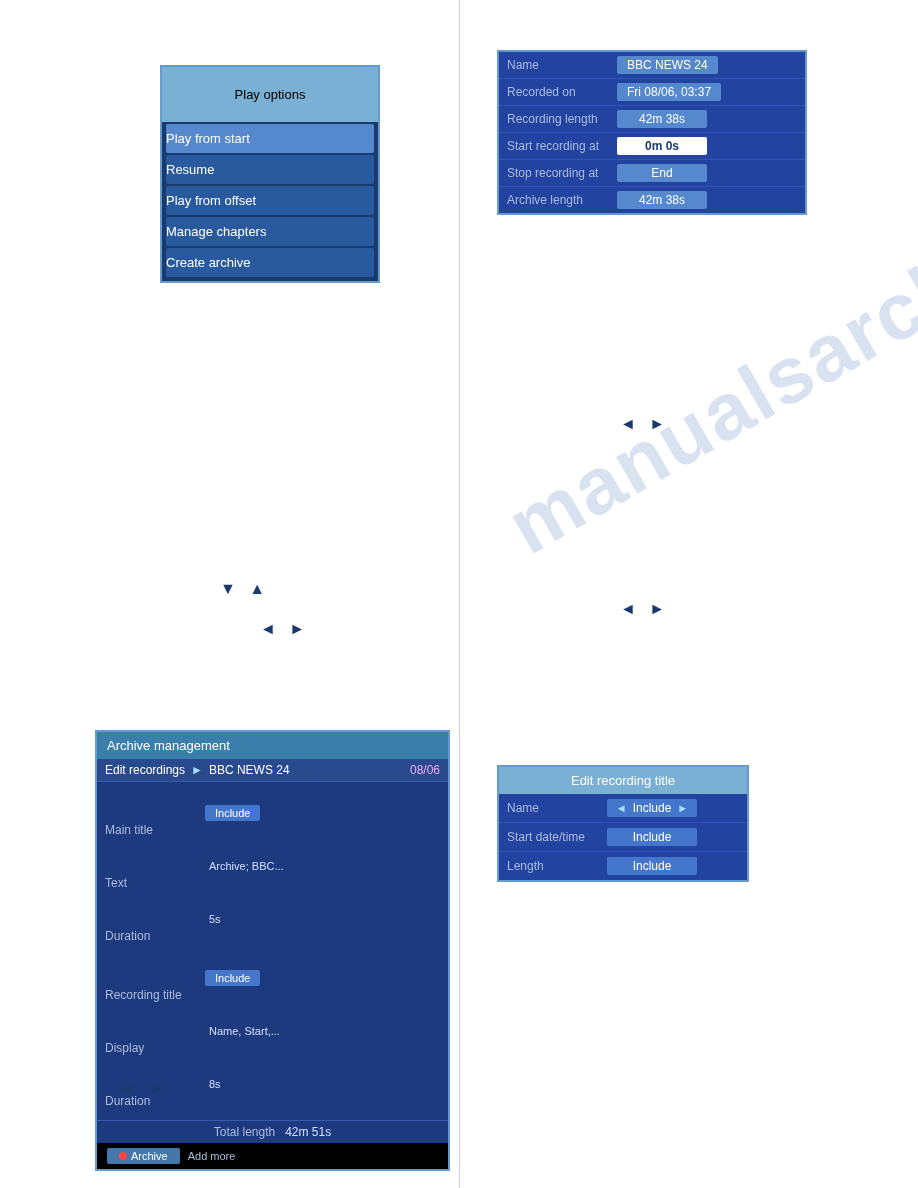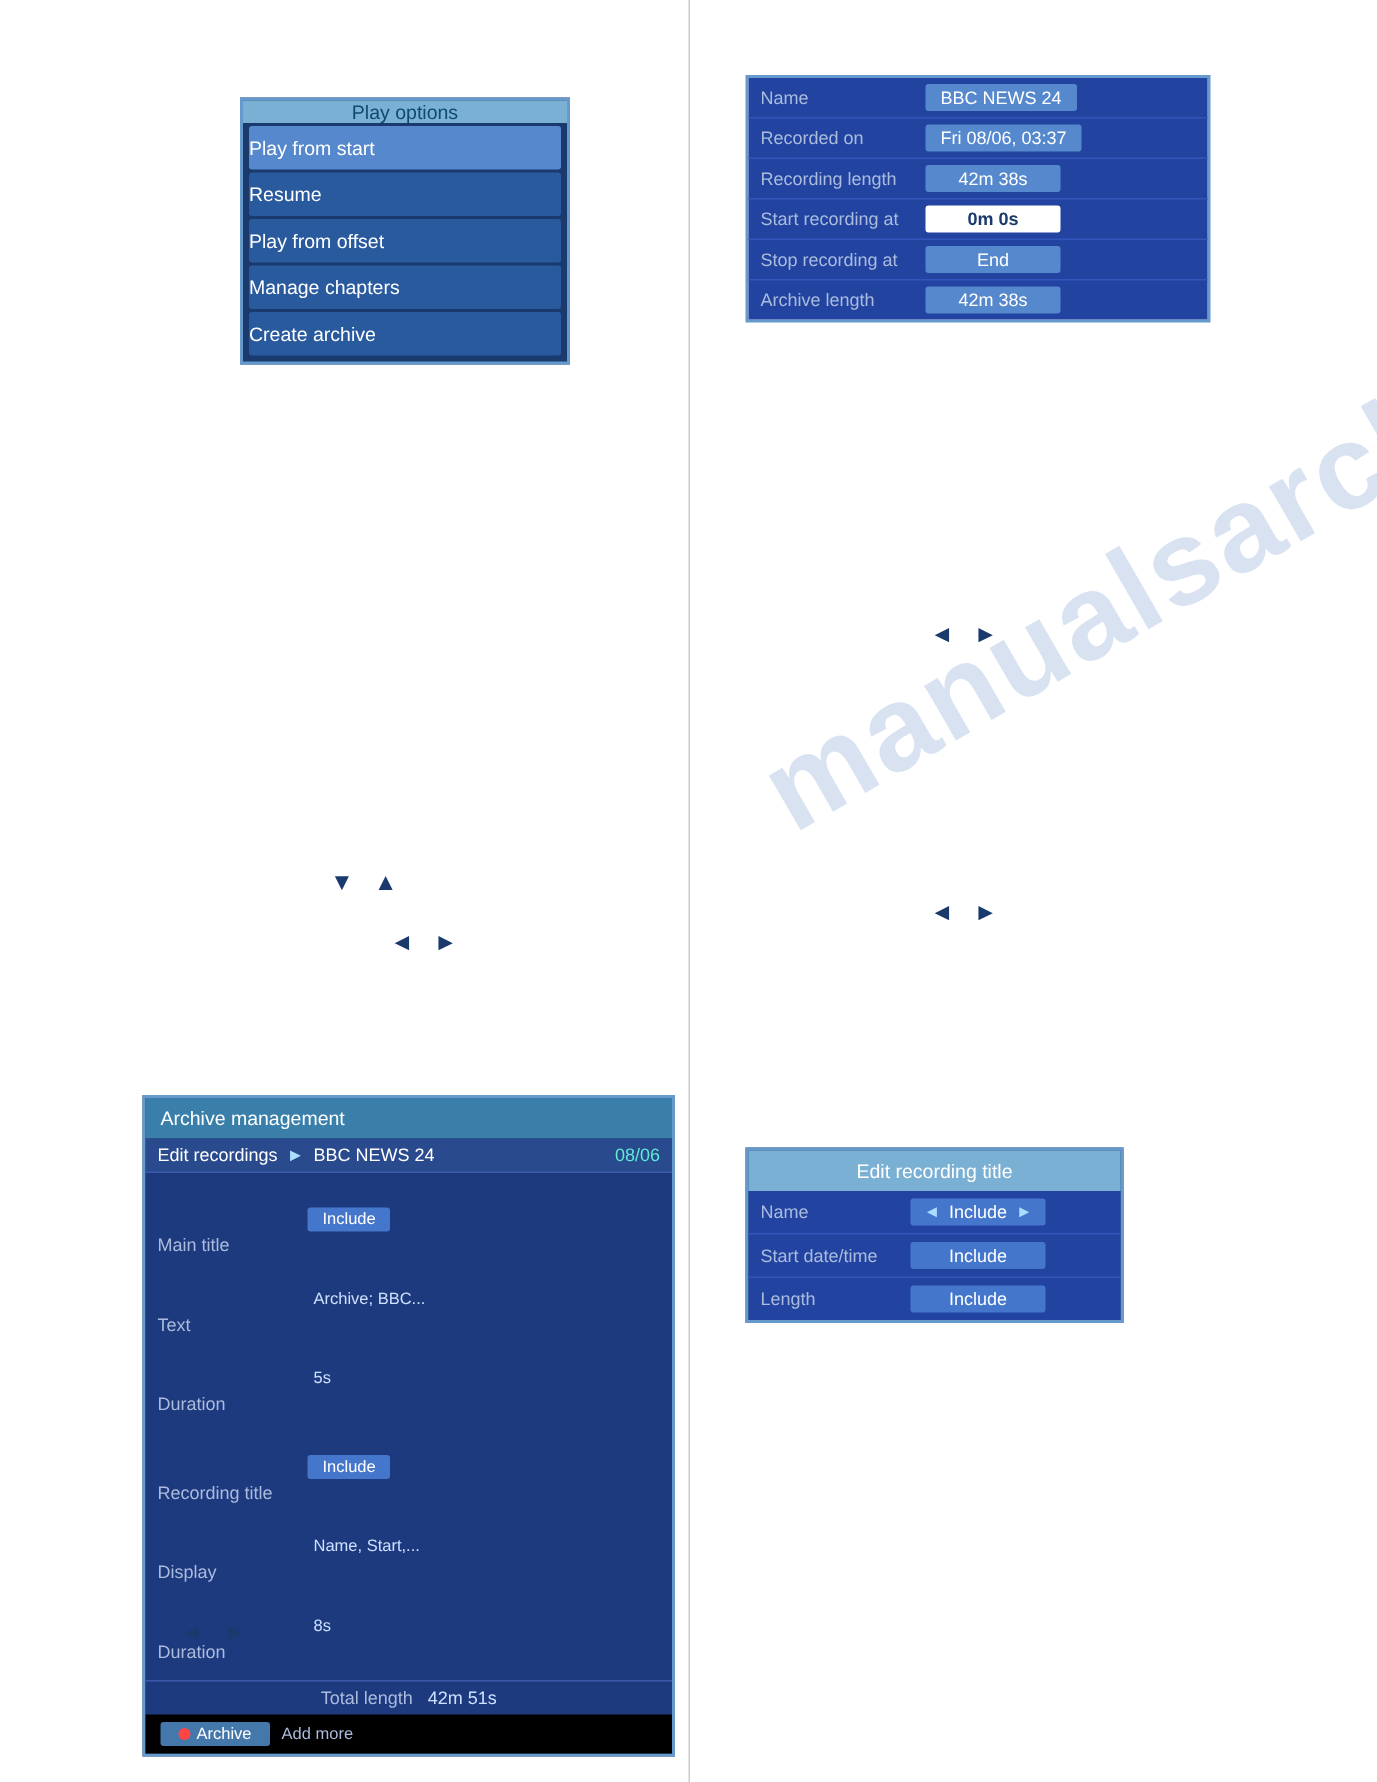--- a/index.html
+++ b/index.html
@@ -30,23 +30,23 @@
       position: absolute;
       left: 160px;
       top: 65px;
       width: 220px;
       border: 2px solid #6699cc;
       background: #1a3a6e;
     }
 
     .play-options-title {
       background: #7ab0d4;
-      color: #0c4a6e;
+      color: #000000;
       text-align: center;
-      padding: 0 0;
+      padding: 20px 0;
       font-size: 13px;
     }
 
     .play-menu-item {
       background: #2a5a9e;
       color: #ffffff;
       text-align: left;
       padding: 7px 0;
       margin: 2px 4px;
       font-size: 13px;
@@ -106,21 +106,21 @@
       font-size: 12px;
     }
 
     .archive-panel-subrow .arrow-right {
       color: #aaddff;
       margin: 0 6px;
     }
 
     .archive-panel-subrow .date {
       margin-left: auto;
-      color: #5eead4;
+      color: #f0abfc;
       text-align: right;
     }
 
     .archive-body {
       background: #1e3a7e;
       padding: 4px 8px;
     }
 
     .archive-section {
       margin-bottom: 6px;

